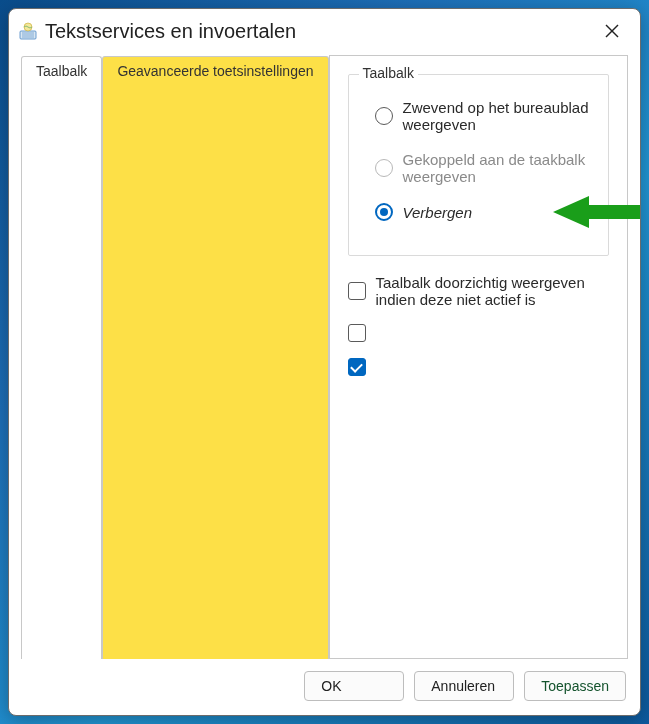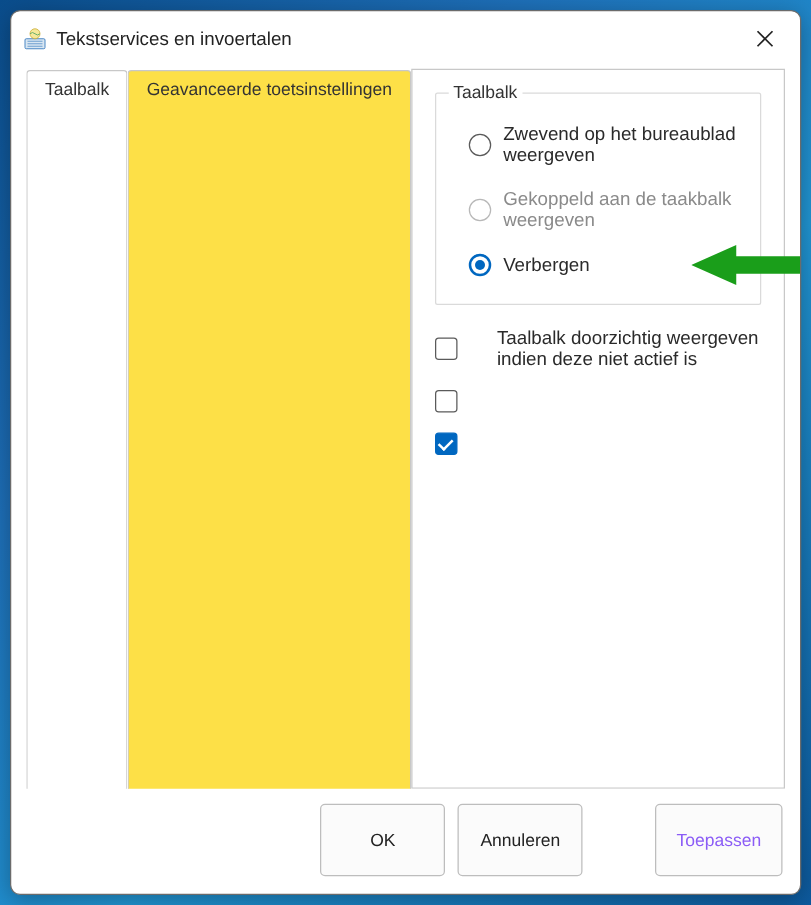--- a/index.html
+++ b/index.html
@@ -36,21 +36,21 @@
   .titlebar .icon {
     width: 18px;
     height: 18px;
     margin-right: 8px;
     display: flex;
     align-items: center;
     justify-content: center;
   }
   .titlebar .title {
     flex: 1;
-    font-size: 15px;
+    font-size: 20px;
     color: #222;
   }
   .close-btn {
     width: 36px;
     height: 28px;
     display: flex;
     align-items: center;
     justify-content: center;
     cursor: pointer;
     border-radius: 4px;
@@ -114,21 +114,21 @@
     color: #333;
   }
   .radio-row {
     display: flex;
     align-items: center;
     margin: 6px 0 18px 0;
     cursor: pointer;
     position: relative;
     padding-left: 10px;
   }
-  .radio-row:last-child { margin-bottom: 4px; }
+  .radio-row:last-child { margin-bottom: 16px; font-style: italic; }
   .radio {
     width: 18px;
     height: 18px;
     border: 1.5px solid #5a5a5a;
     border-radius: 50%;
     margin-right: 10px;
     display: flex;
     align-items: center;
     justify-content: center;
     flex-shrink: 0;
@@ -150,21 +150,20 @@
   .radio-label {
     font-size: 15px;
     color: #2a2a2a;
   }
   .radio-label.disabled { color: #8a8a8a; }
   .check-row {
     display: flex;
     align-items: center;
     margin: 0 0 16px 0;
     cursor: pointer;
-    gap: 22px;
   }
   .checkbox {
     width: 18px;
     height: 18px;
     border: 1.5px solid #5a5a5a;
     border-radius: 3px;
     margin-right: 10px;
     flex-shrink: 0;
     display: flex;
     align-items: center;
@@ -188,33 +187,31 @@
     color: #2a2a2a;
   }
   .button-bar {
     display: flex;
     justify-content: flex-end;
     gap: 10px;
     padding: 12px 14px 14px 14px;
   }
   .btn {
     min-width: 100px;
-    padding: 20px 16px;
+    padding: 6px 16px;
     border: 1px solid #bdbdbd;
     background: #fbfbfb;
     border-radius: 4px;
     font-size: 14px;
-    text-align: center;
     cursor: pointer;
     color: #222;
   }
   .btn.disabled {
-    color: #8b5cf6;
+    color: #14532d;
     cursor: default;
-    margin-left: 48px;
   }
   .arrow {
     position: absolute;
     left: 188px;
     top: 50%;
     transform: translateY(-50%);
     pointer-events: none;
   }
 </style>
 </head>

